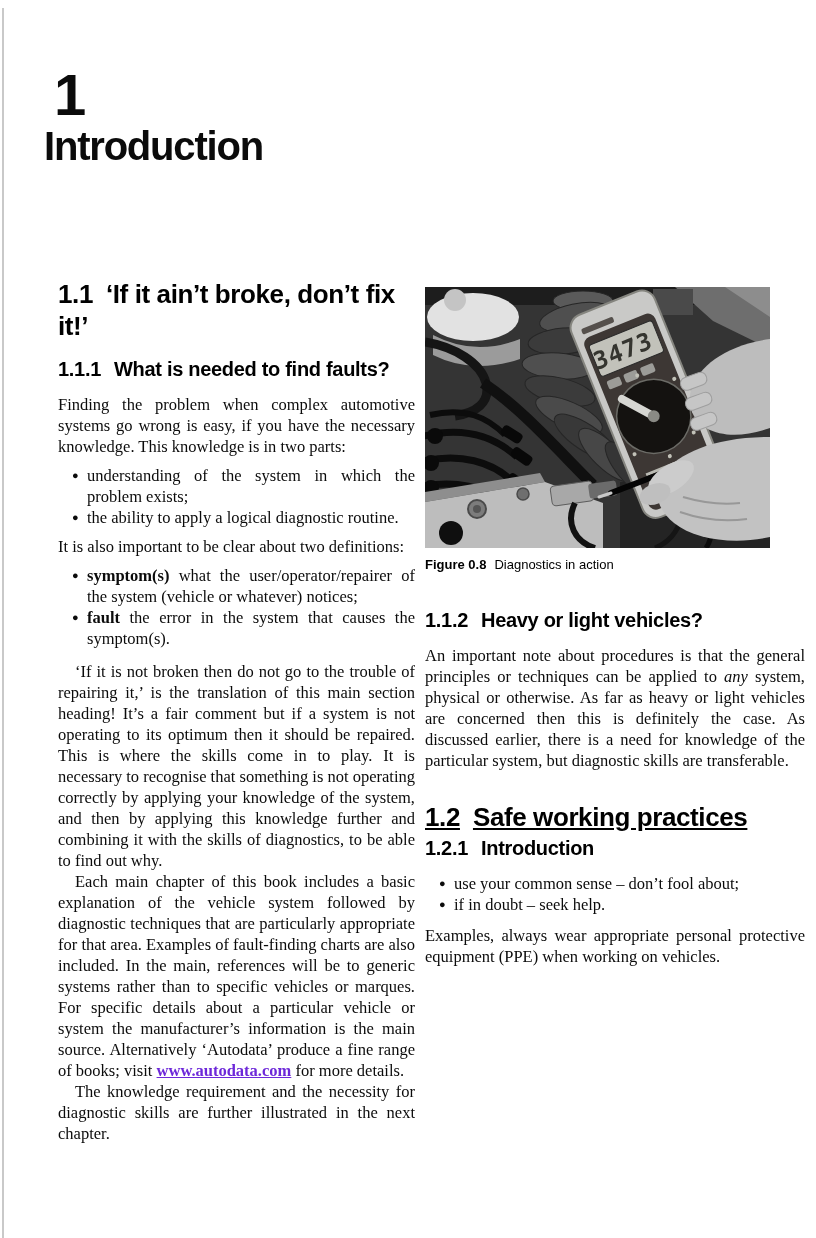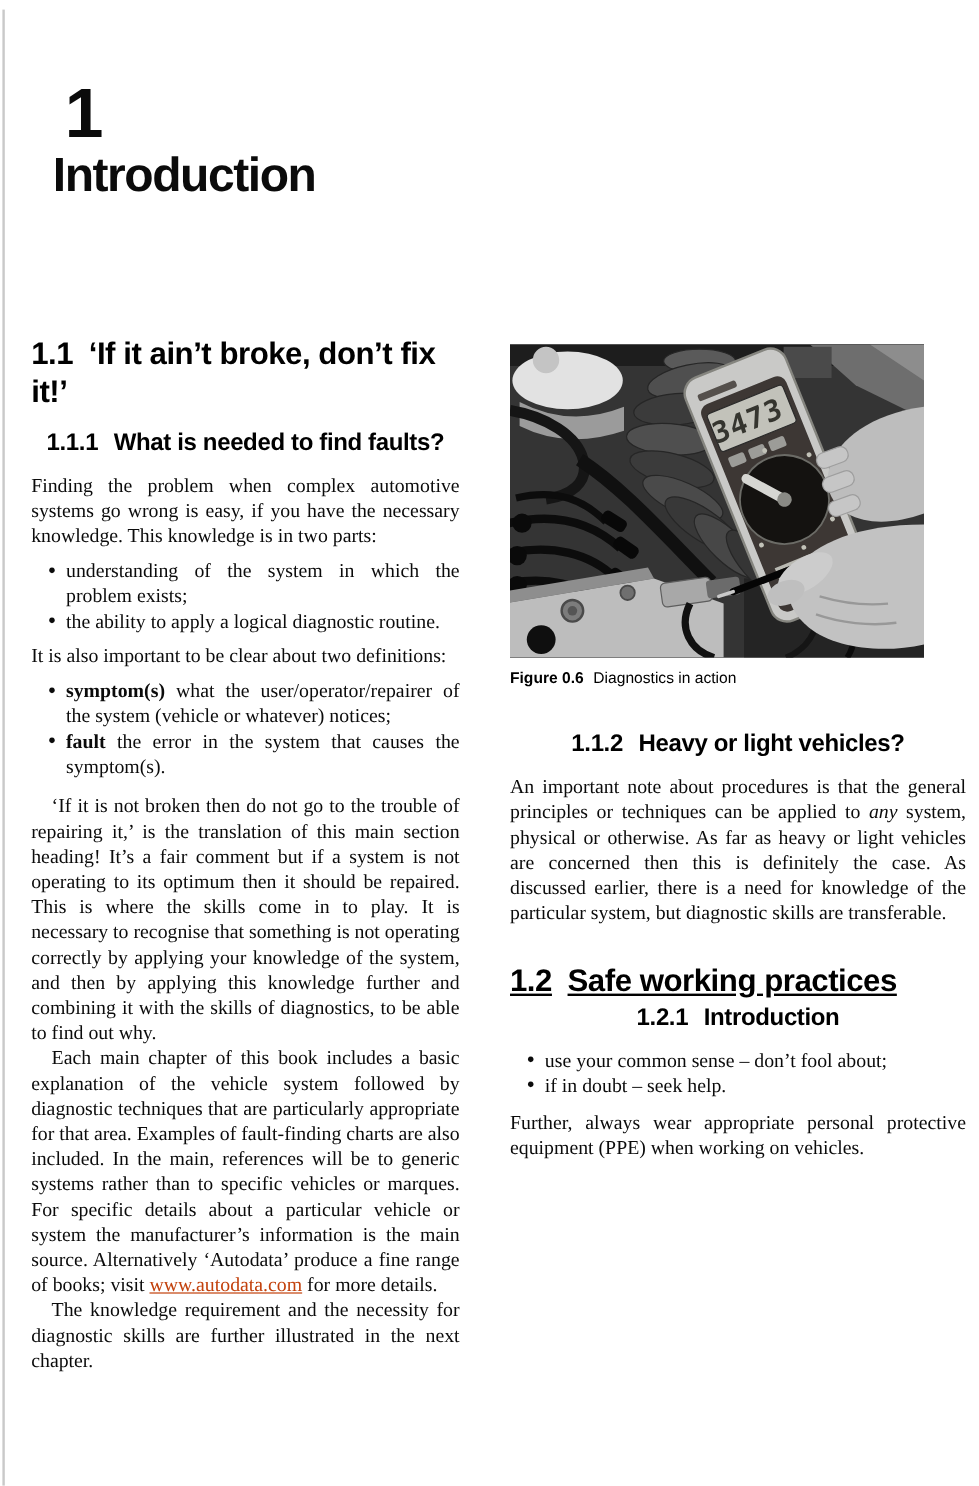--- a/index.html
+++ b/index.html
@@ -4,34 +4,34 @@
 <style>
   html,body{margin:0;padding:0;background:#ffffff;}
   body{width:816px;height:1238px;position:relative;overflow:hidden;
        font-family:"Liberation Serif",serif;color:#0b0b0b;}
   .edge-line{position:absolute;left:2px;top:8px;bottom:0;width:1.5px;background:#c9c9c9;}
   .chapter-num{position:absolute;left:54px;top:66px;font-family:"Liberation Sans",sans-serif;
        font-weight:700;font-size:58px;line-height:1;letter-spacing:-2px;}
   .chapter-title{position:absolute;left:44px;top:126px;font-family:"Liberation Sans",sans-serif;
        font-weight:700;font-size:40px;line-height:1;letter-spacing:-1.2px;}
   .col{position:absolute;}
-  .col-left{left:26px;top:278px;width:357px;}
+  .col-left{left:58px;top:278px;width:357px;}
   .col-right{left:425px;top:287px;width:380px;}
   h2,h3{font-family:"Liberation Sans",sans-serif;color:#000;}
   h2{font-size:26px;line-height:32px;margin:0 0 14px 0;font-weight:700;letter-spacing:-0.4px;}
-  h3{font-size:20px;line-height:26px;margin:0 0 12px 0;font-weight:700;letter-spacing:-0.3px;text-align:center;}
+  h3{font-size:20px;line-height:26px;margin:0 0 12px 0;font-weight:700;letter-spacing:-0.3px;}
   h2 .num,h3 .num{margin-right:13px;}
   p{font-size:16.5px;line-height:21px;text-align:justify;margin:0;}
   p.indent{text-indent:17px;}
   .blist{margin:8px 0;}
   .bullet-row{position:relative;padding-left:29px;font-size:16.5px;line-height:21px;text-align:justify;}
   .bullet-dot{position:absolute;left:14px;top:0;font-size:11px;line-height:21px;}
   .term{font-weight:700;}
   .em{font-style:italic;}
-  .link{text-decoration:underline;color:#c2410c;}
+  .link{text-decoration:underline;color:#6d28d9;font-weight:bold;}
   .mt12{margin-top:12px;} .mt30{margin-top:30px;} .mt34{margin-top:34px;}
   .h2-2{margin-top:30px;margin-bottom:2px;text-decoration:underline;}
   figure{margin:0;}
   figcaption{margin-top:9px;font-family:"Liberation Sans",sans-serif;font-size:13px;line-height:16px;color:#000;}
   figcaption .fig-label{font-weight:700;margin-right:8px;}
   .photo{display:block;background:#343434;}
 </style>
 </head>
 <body>
 
@@ -173,33 +173,33 @@
           <rect x="265" y="128" width="27" height="13" rx="6" fill="#c6c6c6" stroke="#9e9e9e" transform="rotate(-20 278 134)"></rect>
         </g>
         <g>
           <path d="M345,150 C290,150 254,166 239,186 C227,203 231,221 249,236 C270,253 310,258 345,250 Z" fill="#c2c2c2"></path>
           <ellipse cx="246" cy="191" rx="26" ry="13" fill="#cccccc" transform="rotate(-33 246 191)"></ellipse>
           <ellipse cx="230" cy="207" rx="16" ry="10" fill="#bfbfbf" transform="rotate(-20 230 207)"></ellipse>
           <path d="M258,210 C275,215 295,218 315,216" stroke="#989898" stroke-width="2" fill="none"></path>
           <path d="M255,225 C275,232 300,235 322,232" stroke="#989898" stroke-width="2" fill="none"></path>
         </g>
       </svg>
-      <figcaption><span class="fig-label">Figure 0.6</span><span>Diagnostics in action</span></figcaption>
+      <figcaption><span class="fig-label">Figure 0.8</span><span>Diagnostics in action</span></figcaption>
     </figure>
 
 
     <h3 class="mt34" style="margin-bottom:12px"><span class="num">1.1.2</span><span>Heavy or light vehicles?</span></h3>
 
     <p><span>An important note about procedures is that the general principles or techniques can be applied to </span><span class="em">any</span><span> system, physical or otherwise. As far as heavy or light vehicles are concerned then this is definitely the case. As discussed earlier, there is a need for knowledge of the particular system, but diagnostic skills are transferable.</span></p>
 
     <h2 class="h2-2"><span class="num">1.2</span><span>Safe working practices</span></h2>
 
     <h3><span class="num">1.2.1</span><span>Introduction</span></h3>
 
 
     <div class="blist">
       <div class="bullet-row"><span class="bullet-dot">●</span><span>use your common sense – don’t fool about;</span></div>
       <div class="bullet-row"><span class="bullet-dot">●</span><span>if in doubt – seek help.</span></div>
     </div>
 
-    <p style="margin-top:10px">Further, always wear appropriate personal protective equipment (PPE) when working on vehicles.</p>
+    <p style="margin-top:10px">Examples, always wear appropriate personal protective equipment (PPE) when working on vehicles.</p>
   </div>
 </div>
 
 </body></html>

